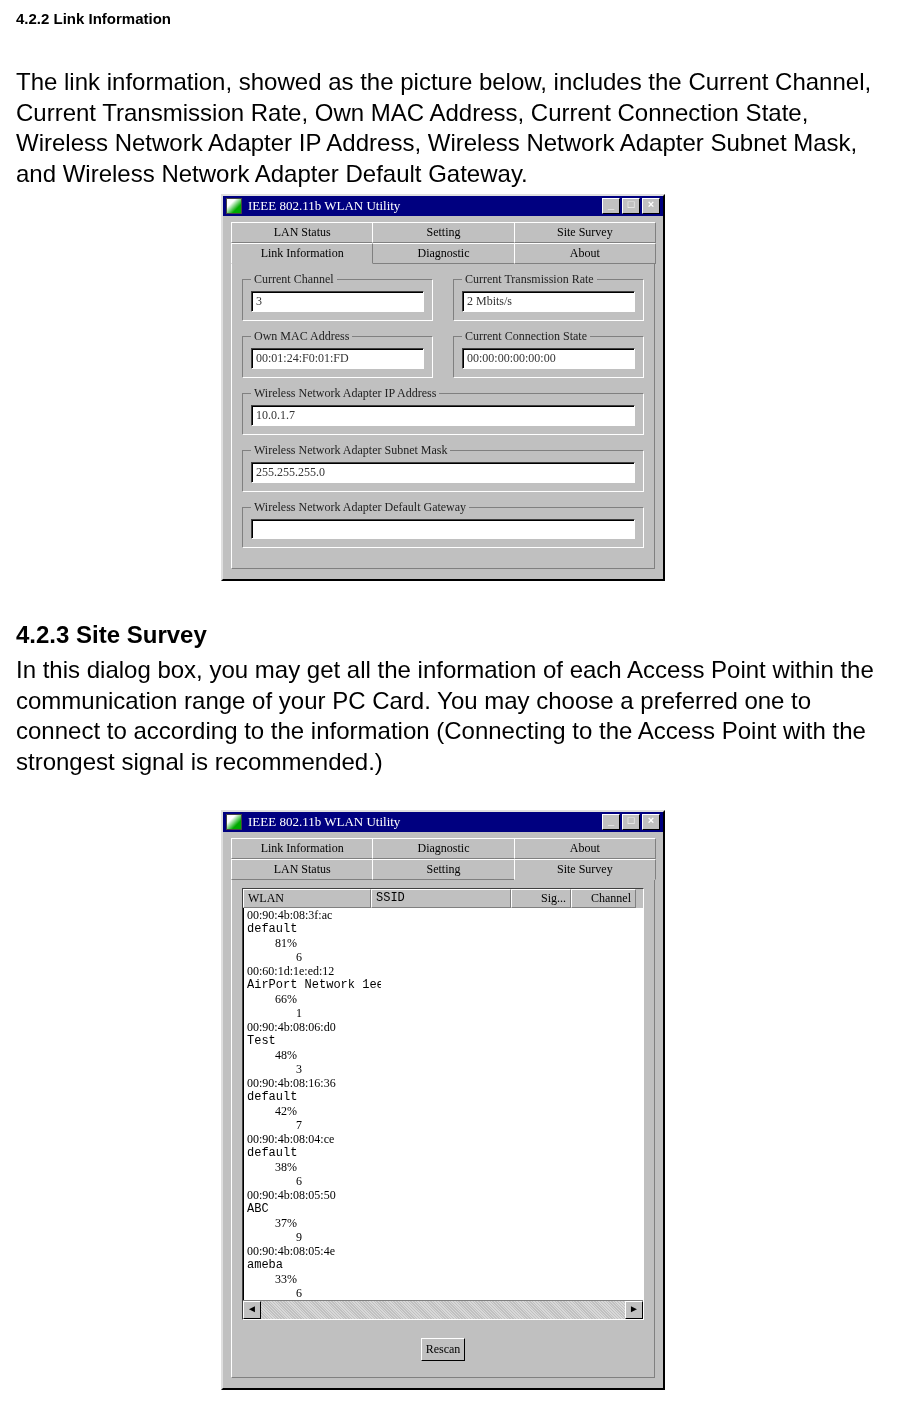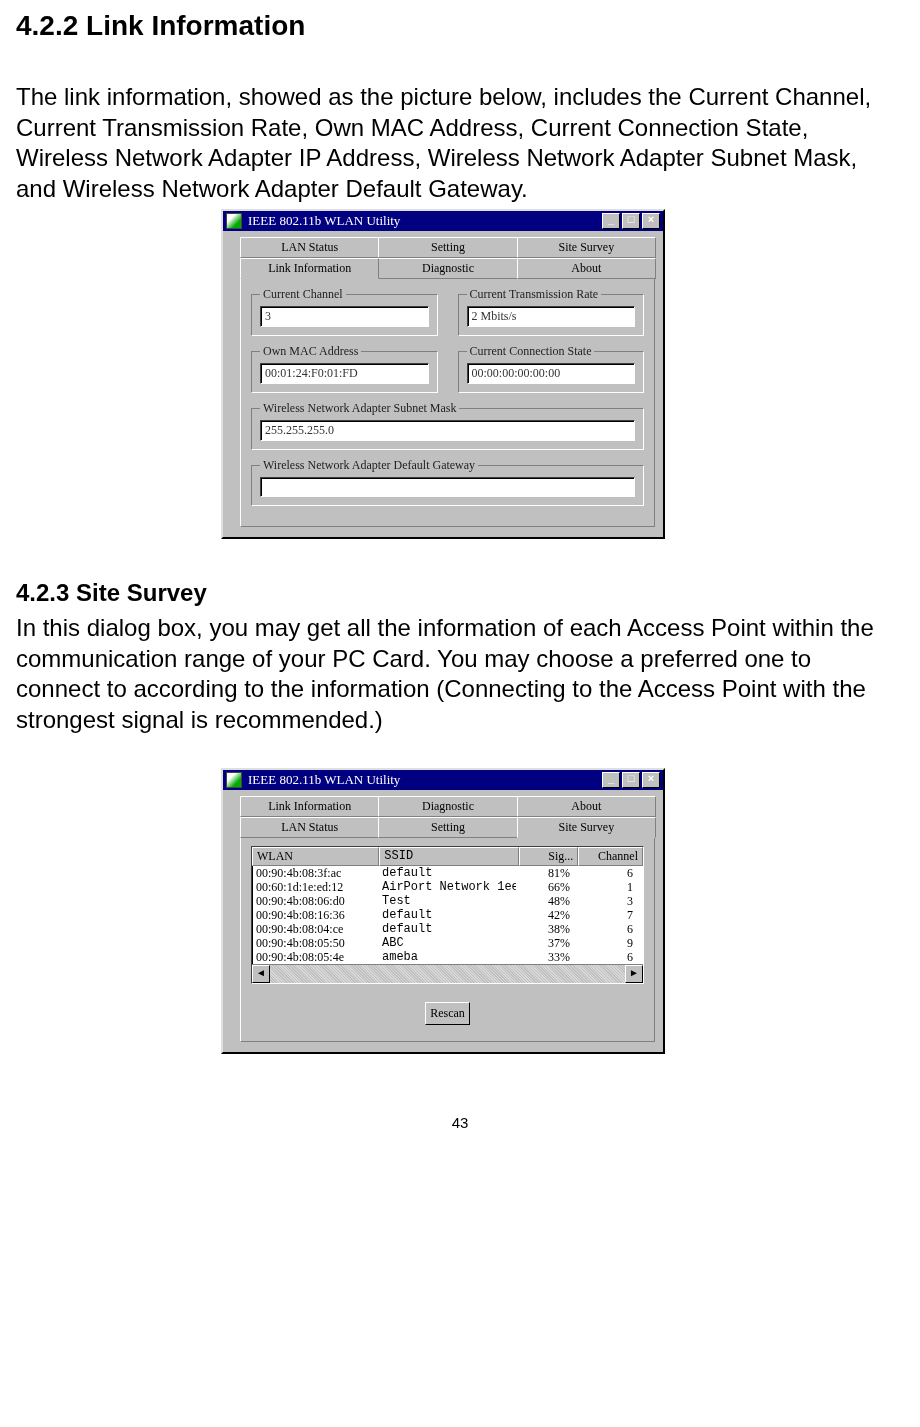--- a/index.html
+++ b/index.html
@@ -5,21 +5,21 @@
   body {
     margin: 0;
     padding: 10px 16px;
     font-family: Arial, Helvetica, sans-serif;
     font-size: 24px;
     color: #000;
     background: #fff;
     width: 888px;
   }
   h2.section {
-    font-size: 28px;
+    font-size: 15px;
     font-weight: bold;
     margin: 0 0 40px 0;
   }
   h2.section2 {
     font-size: 24px;
     font-weight: bold;
     margin: 40px 0 6px 0;
   }
   p.body {
     margin: 0 12px 4px 0;
@@ -64,21 +64,21 @@
     border: 1px solid #000;
     border-top-color:#fff; border-left-color:#fff;
     margin-left: 2px;
     font-size: 11px;
     line-height: 11px;
     text-align: center;
     font-family: Arial, sans-serif;
     font-weight: bold;
   }
 
-  .tab-area { padding: 6px 8px 10px 8px; margin-left: 9px; }
+  .tab-area { padding: 6px 8px 10px 8px; }
   .tabs-row { display:flex; }
   .tab {
     flex:1;
     background:#c0c0c0;
     border:1px solid #808080;
     border-top-color:#fff; border-left-color:#fff;
     text-align:center;
     padding:2px 0;
     font-size:12px;
     margin-right:-1px;
@@ -130,21 +130,21 @@
     font-size:12px;
   }
   .lv-head { display:flex; background:#c0c0c0; }
   .lv-head .col {
     border:1px solid #808080;
     border-top-color:#fff; border-left-color:#fff;
     padding:1px 4px;
     font-size:12px;
   }
   .lv-body { padding:0; }
-  .lv-row { display:flex; padding:0 0; line-height:14px;}
+  .lv-row { display:flex; padding:0 0; line-height:14px;flex-direction:column;}
   .lv-row .cell { padding:0 4px; overflow:hidden; white-space:nowrap; }
   .c-bssid { width:118px; }
   .c-ssid  { width:130px;font-family:Liberation Mono, monospace; }
   .c-sig   { width:50px; text-align:right; }
   .c-chan  { width:55px; text-align:right; padding-right:8px;}
   .lv-scroll {
     display:flex; background:#c0c0c0;
     border-top:1px solid #808080;
   }
   .sb-btn {
@@ -210,20 +210,24 @@
         <fieldset class="grp">
           <legend>Own MAC Address</legend>
           <div class="sunken-input">00:01:24:F0:01:FD</div>
         </fieldset>
         <fieldset class="grp">
           <legend>Current Connection State</legend>
           <div class="sunken-input">00:00:00:00:00:00</div>
         </fieldset>
       </div>
       <fieldset class="grp">
+        <legend>Wireless Network Adapter IP Address</legend>
+        <div class="sunken-input">10.0.1.7</div>
+      </fieldset>
+      <fieldset class="grp">
         <legend>Wireless Network Adapter Subnet Mask</legend>
         <div class="sunken-input">255.255.255.0</div>
       </fieldset>
       <fieldset class="grp">
         <legend>Wireless Network Adapter Default Gateway</legend>
         <div class="sunken-input"></div>
       </fieldset>
     </div>
   </div>
 </div>

